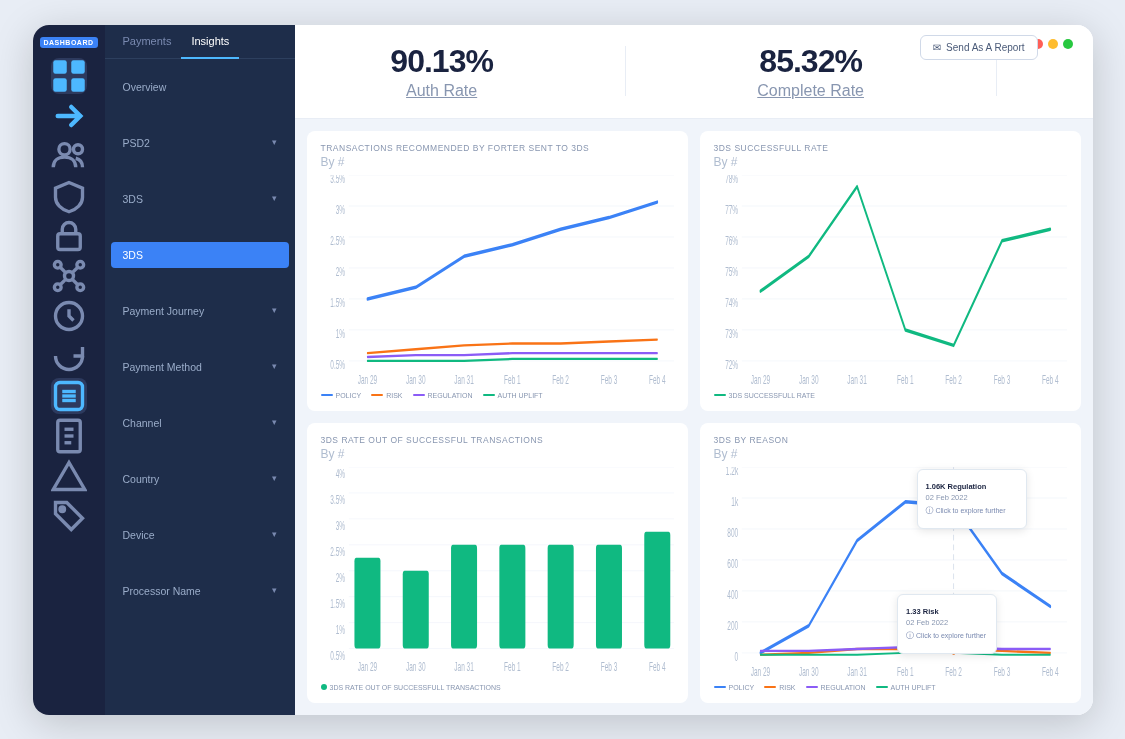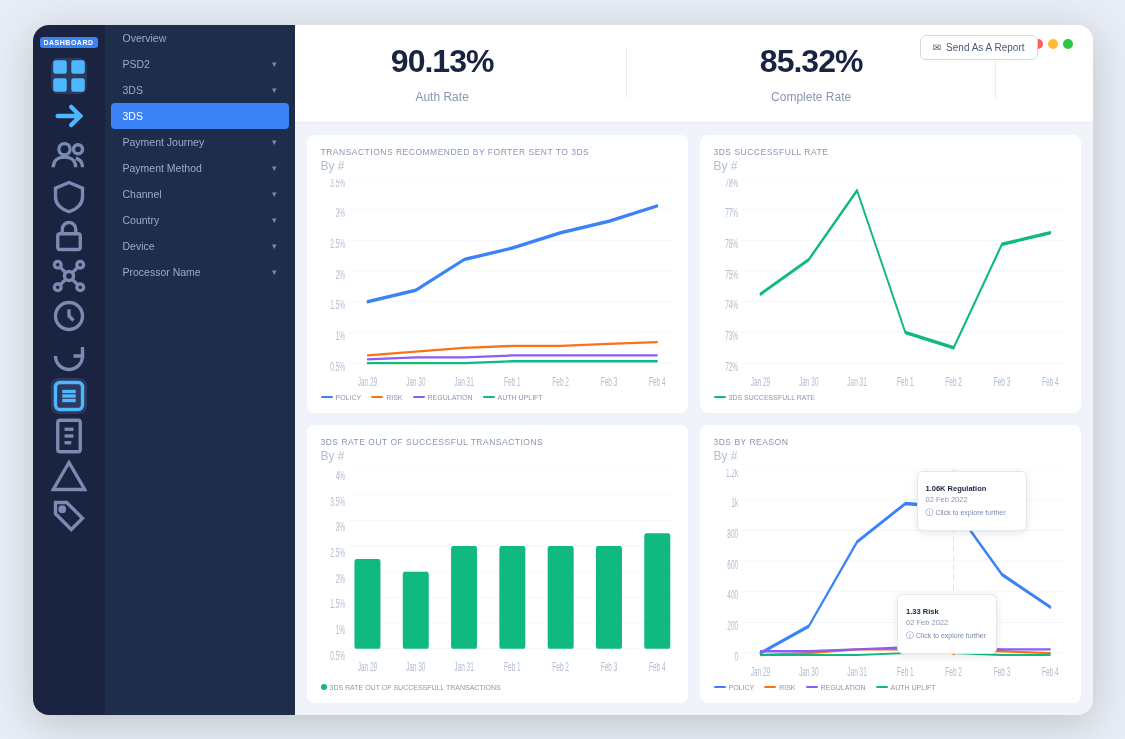--- a/index.html
+++ b/index.html
@@ -107,24 +107,24 @@
       transform: translateY(-50%);
       color: #7a8ab0;
       font-size: 10px;
     }
     .nav-item {
       padding: 7px 12px;
       font-size: 10.5px;
       color: #9aacc9;
       cursor: pointer;
       display: flex;
-      align-items: center;
+      align-items: flex-start;
       justify-content: space-between;
       border-radius: 4px;
-      margin: 0 6px;
+      margin: 15px 6px;
     }
     .nav-item.active {
       background: #3b82f6;
       color: #fff;
       border-radius: 4px;
     }
     .nav-item-chevron { font-size: 9px; color: #7a8ab0; }
 
     
     .main-content {
@@ -147,23 +147,24 @@
     .stat-item {
       text-align: center;
     }
     .stat-value {
       font-size: 32px;
       font-weight: 700;
       color: #1a2340;
       letter-spacing: -1px;
     }
     .stat-label {
-      font-size: 12px;
+      font-size: 16px;
       color: #8896b0;
-      margin-top: 10px;
+      margin-top: 2px;
+      text-decoration: underline;
     }
     .stat-divider {
       width: 1px;
       height: 50px;
       background: #e8edf5;
     }
     .btn-report {
       background: #fff;
       border: 1px solid #d0d9e8;
       border-radius: 6px;
@@ -345,20 +346,24 @@
     </div>
     <div class="sidebar-icon">
       <svg width="16" height="16" viewBox="0 0 16 16" fill="none" stroke="#7a8ab0" stroke-width="1.5">
         <path d="M2 2h5l7 7-5 5-7-7V2z"></path>
           <circle cx="5" cy="5" r="1" fill="#7a8ab0"></circle>
       </svg>
     </div>
   </div>
 
   <div class="nav-panel">
+    <div class="nav-tabs">
+      <div class="nav-tab">Payments</div>
+      <div class="nav-tab active">Insights</div>
+    </div>
 
     <div class="nav-item">
       <span>Overview</span>
     </div>
     <div class="nav-item">
       <span>PSD2</span>
       <span class="nav-item-chevron">▾</span>
     </div>
     <div class="nav-item">
       <span>3DS</span>

